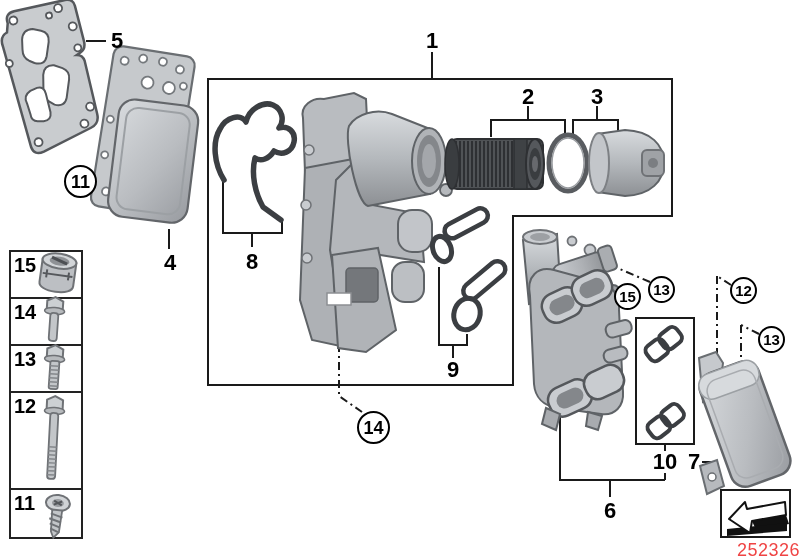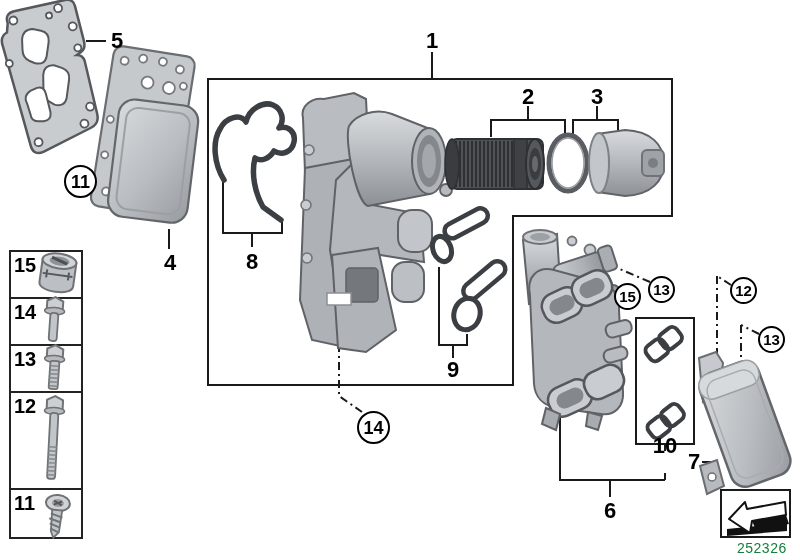--- a/index.html
+++ b/index.html
@@ -7,21 +7,21 @@
           font-family:"Liberation Sans",sans-serif;}
   .canvas svg.art{position:absolute;left:0;top:0;}
   .lbl{position:absolute;transform:translate(-50%,-50%);font-weight:bold;font-size:22px;
        color:#000;line-height:1;white-space:nowrap;}
   .callout{position:absolute;border:2.5px solid #000;border-radius:50%;background:#fff;
            display:flex;align-items:center;justify-content:center;font-weight:bold;color:#000;
            box-sizing:border-box;line-height:1;}
   .callout.big{width:33px;height:33px;font-size:18px;}
   .callout.small{width:27px;height:27px;font-size:15px;}
   .legend-num{position:absolute;font-weight:bold;font-size:20px;color:#000;line-height:1;}
-  .docnum{position:absolute;font-size:14px;color:#15803d;letter-spacing:.5px;line-height:1;}
+  .docnum{position:absolute;font-size:18px;color:#ef4444;letter-spacing:.5px;line-height:1;}
 </style>
 </head>
 <body>
 
 <div class="canvas">
 
 <svg class="art" width="800" height="560" viewBox="0 0 800 560">
   <defs>
     <linearGradient id="gV" x1="0" y1="0" x2="0" y2="1">
       <stop offset="0" stop-color="#d8dbde"></stop>
@@ -280,21 +280,21 @@
 
 <div class="lbl" style="left:432px;top:41px">1</div>
 <div class="lbl" style="left:528px;top:97px">2</div>
 <div class="lbl" style="left:597px;top:97px">3</div>
 <div class="lbl" style="left:170px;top:263px">4</div>
 <div class="lbl" style="left:117px;top:41px">5</div>
 <div class="lbl" style="left:610px;top:511px">6</div>
 <div class="lbl" style="left:694px;top:462px">7</div>
 <div class="lbl" style="left:252px;top:262px">8</div>
 <div class="lbl" style="left:453px;top:370px">9</div>
-<div class="lbl" style="left:665px;top:446px">10</div>
+<div class="lbl" style="left:665px;top:462px">10</div>
 
 <div class="callout big" style="left:64px;top:165px">11</div>
 <div class="callout big" style="left:357px;top:411px">14</div>
 <div class="callout small" style="left:614px;top:283px">15</div>
 <div class="callout small" style="left:648px;top:276px">13</div>
 <div class="callout small" style="left:730px;top:277px">12</div>
 <div class="callout small" style="left:758px;top:326px">13</div>
 
 <div class="legend-num" style="left:14px;top:255px">15</div>
 <div class="legend-num" style="left:14px;top:302px">14</div>

